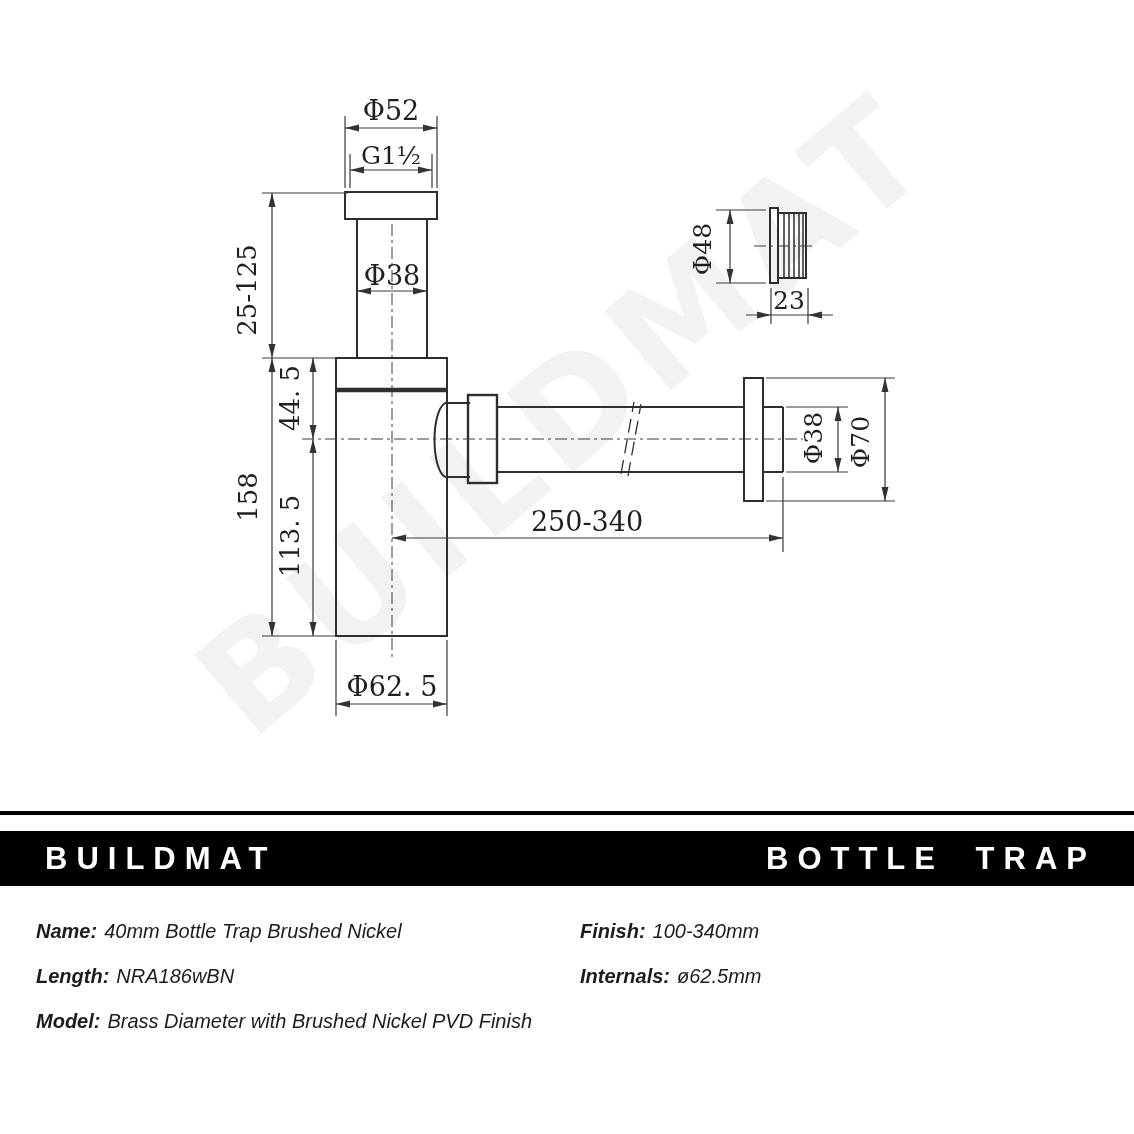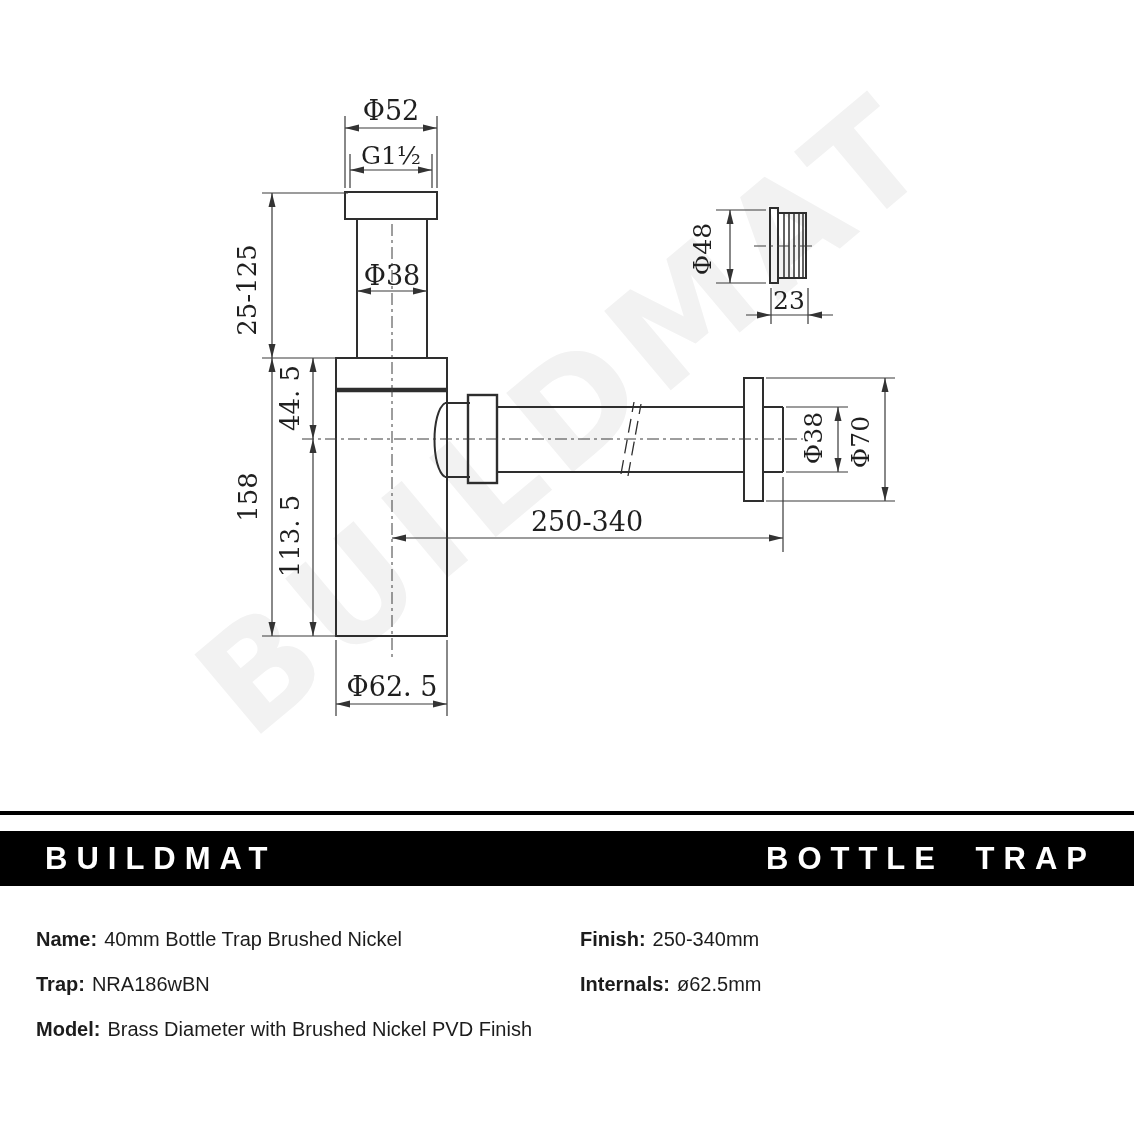--- a/index.html
+++ b/index.html
@@ -11,21 +11,21 @@
              font-size:142px;letter-spacing:10px;color:#f2f2f2;
              text-align:center;line-height:170px;user-select:none;}
   svg.drawing{position:absolute;left:0;top:0;}
   .dimtext{font-family:"DejaVu Serif", serif;fill:#1f1f1f;}
   .rule{position:absolute;left:0;top:811px;width:1134px;height:4px;background:#000;}
   .banner{position:absolute;left:0;top:831px;width:1134px;height:55px;background:#000;
           display:flex;align-items:center;justify-content:space-between;
           box-sizing:border-box;padding:0 38px 0 45px;}
   .banner span{color:#fff;font-weight:bold;font-size:31px;letter-spacing:9px;word-spacing:14px;}
   .details{position:absolute;left:0;top:905px;width:1134px;}
-  .col{position:absolute;top:12px;}
+  .col{position:absolute;top:4px;font-style:italic;}
   .col-left{left:36px;}
   .col-right{left:580px;}
   .drow{height:45px;line-height:45px;font-size:20px;color:#1c1c1c;white-space:nowrap;}
   .drow .lbl{font-weight:bold;margin-right:7px;}
 </style>
 </head>
 <body>
 
 <div class="page">
 
@@ -161,29 +161,29 @@
     <span>BUILDMAT</span>
     <span>BOTTLE TRAP</span>
   </div>
 
   <div class="details">
     <div class="col col-left">
       <div class="drow">
         <span class="lbl">Name:</span><span class="val">40mm Bottle Trap Brushed Nickel</span>
       </div>
       <div class="drow">
-        <span class="lbl">Trap:</span><span class="val">NRA186wBN</span>
+        <span class="lbl">Length:</span><span class="val">NRA186wBN</span>
       </div>
       <div class="drow">
         <span class="lbl">Model:</span><span class="val">Brass Diameter with Brushed Nickel PVD Finish</span>
       </div>
     </div>
     <div class="col col-right">
       <div class="drow">
-        <span class="lbl">Finish:</span><span class="val">250-340mm</span>
+        <span class="lbl">Finish:</span><span class="val">100-340mm</span>
       </div>
       <div class="drow">
         <span class="lbl">Internals:</span><span class="val">ø62.5mm</span>
       </div>
     </div>
   </div>
 
 </div>
 
 </body></html>

